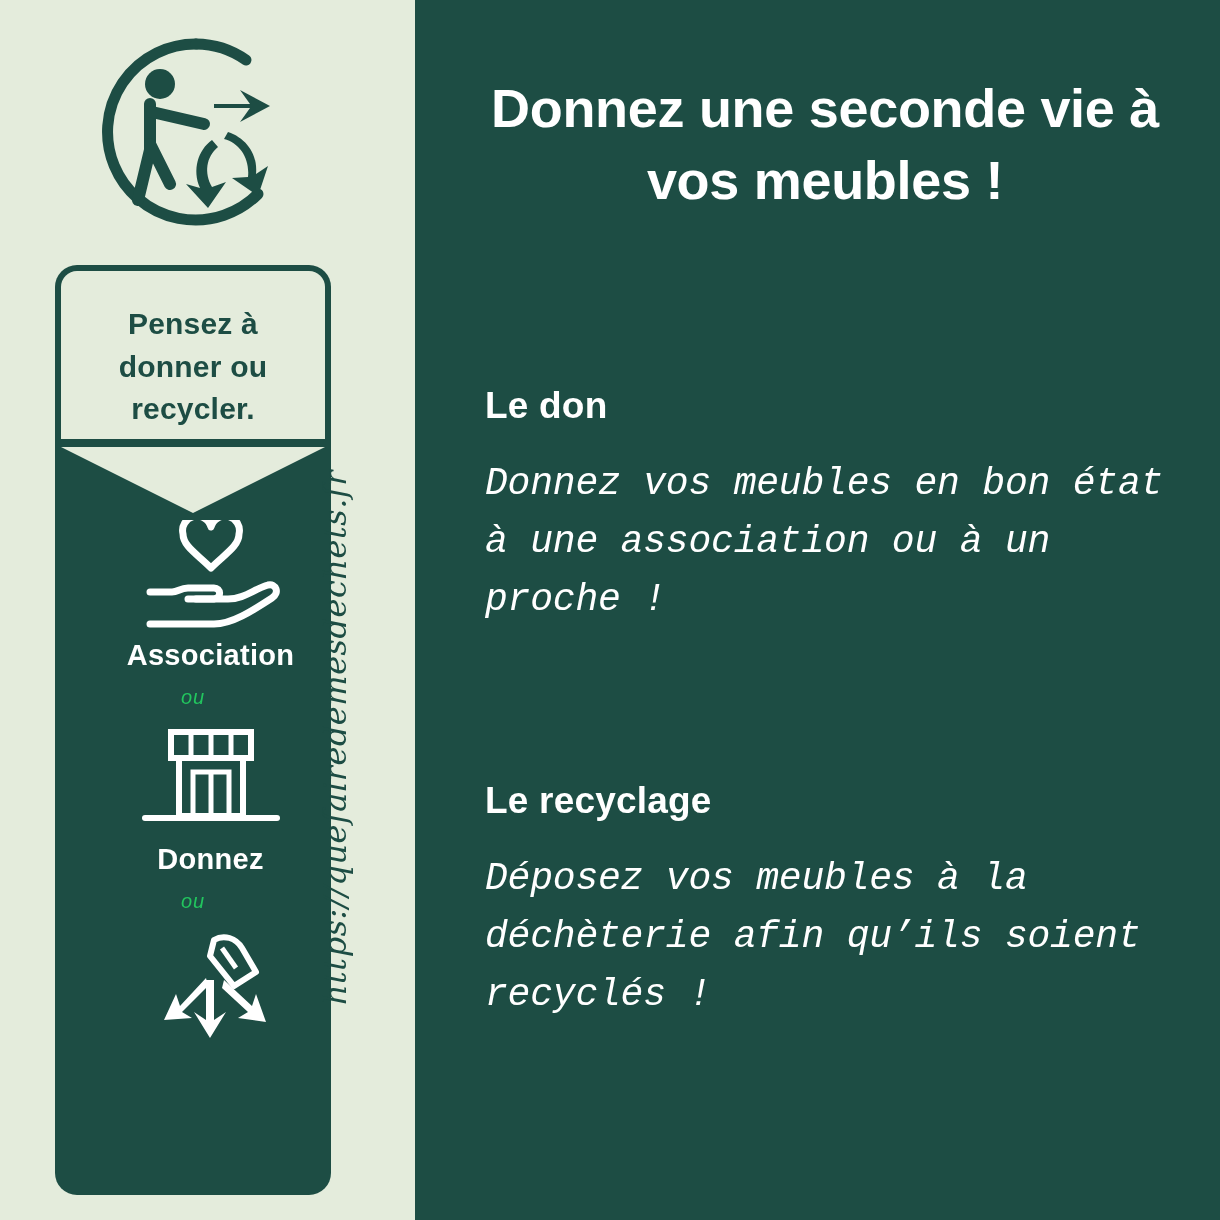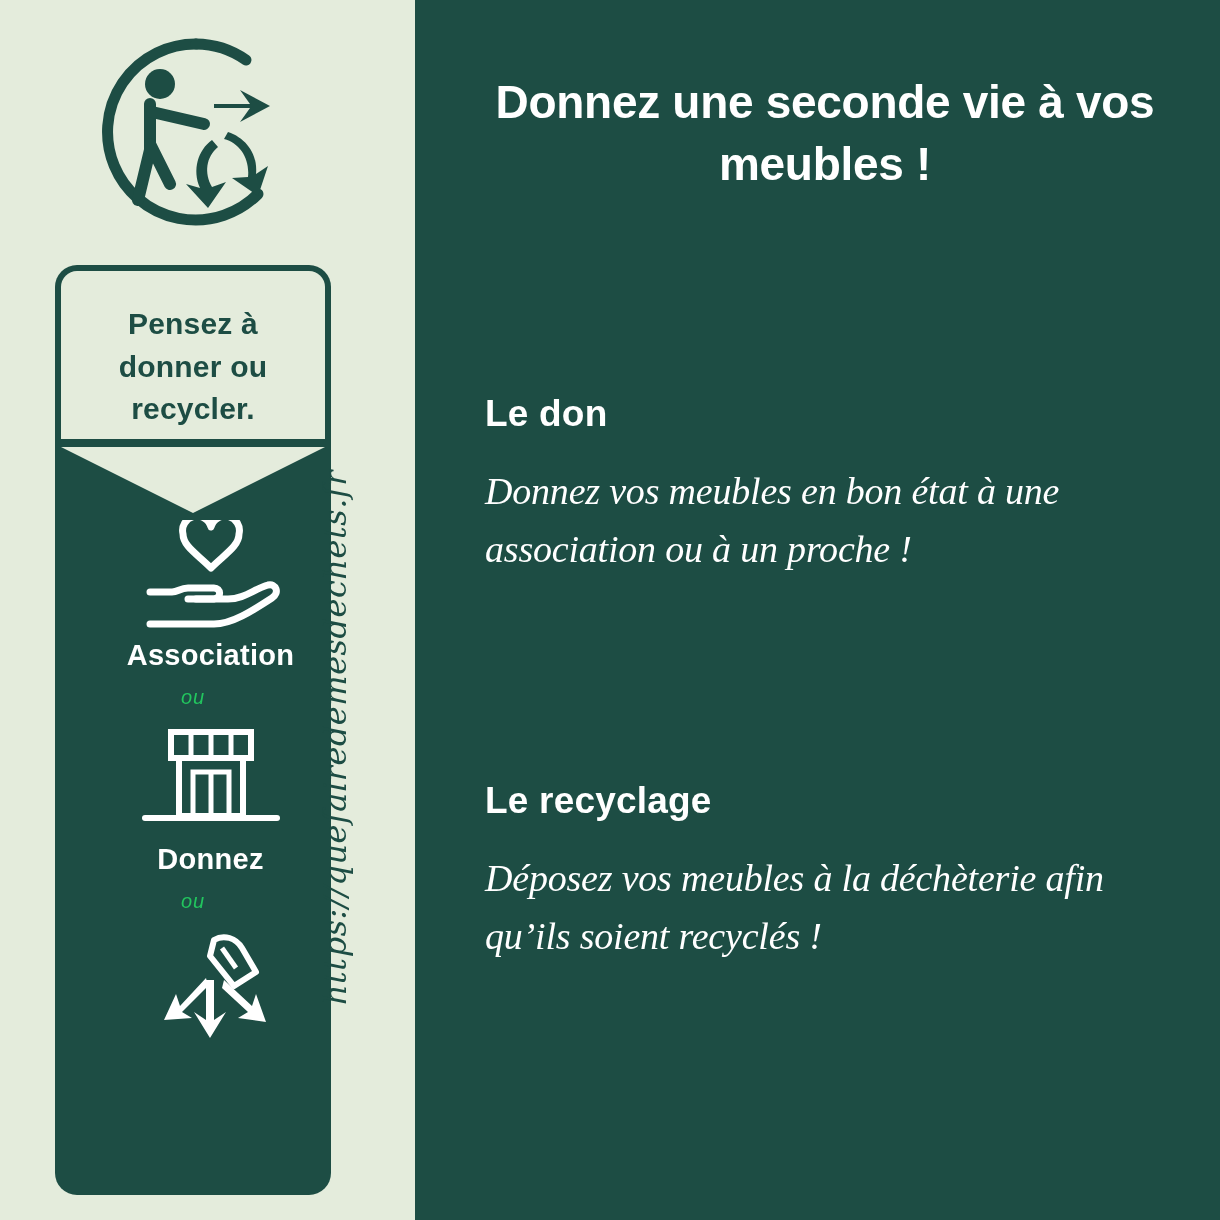--- a/index.html
+++ b/index.html
@@ -123,43 +123,43 @@
     height: 1220px;
     background: #1d4d44;
     color: #ffffff;
   }
   .headline {
     position: absolute;
     left: 30px;
     top: 72px;
     width: 760px;
     text-align: center;
-    font-size: 46px;
+    font-size: 54px;
     font-weight: bold;
     line-height: 1.34;
     letter-spacing: -0.3px;
   }
   .section {
     position: absolute;
     left: 70px;
     width: 700px;
   }
-  .section.don { top: 385px; margin-top: 8px; }
+  .section.don { top: 385px; }
   .section.recyclage { top: 780px; }
   .section-title {
     font-size: 37px;
     font-weight: bold;
     margin-bottom: 28px;
     letter-spacing: 0.2px;
   }
   .section-body {
     font-size: 38px;
     font-style: italic;
     line-height: 1.52;
-    font-family: Liberation Serif, serif;
+    font-family: Liberation Mono, monospace;
     letter-spacing: -0.2px;
   }
 </style>
 </head>
 <body>
 
 <div class="poster">
 
   <div class="left-panel">
 

